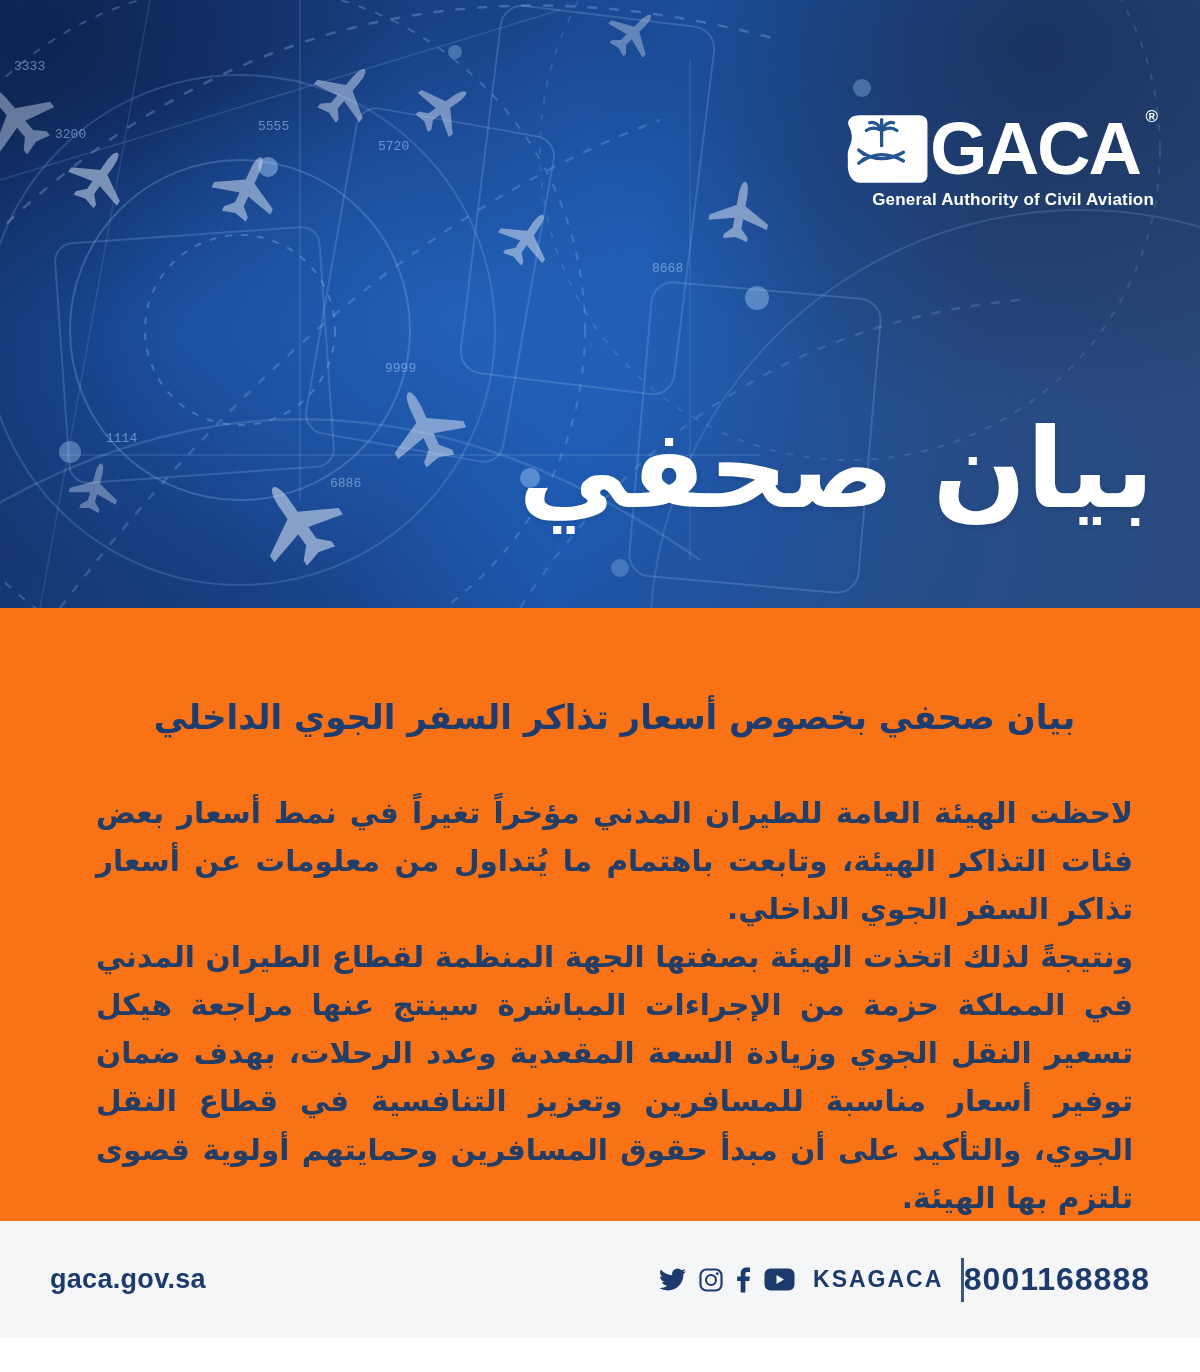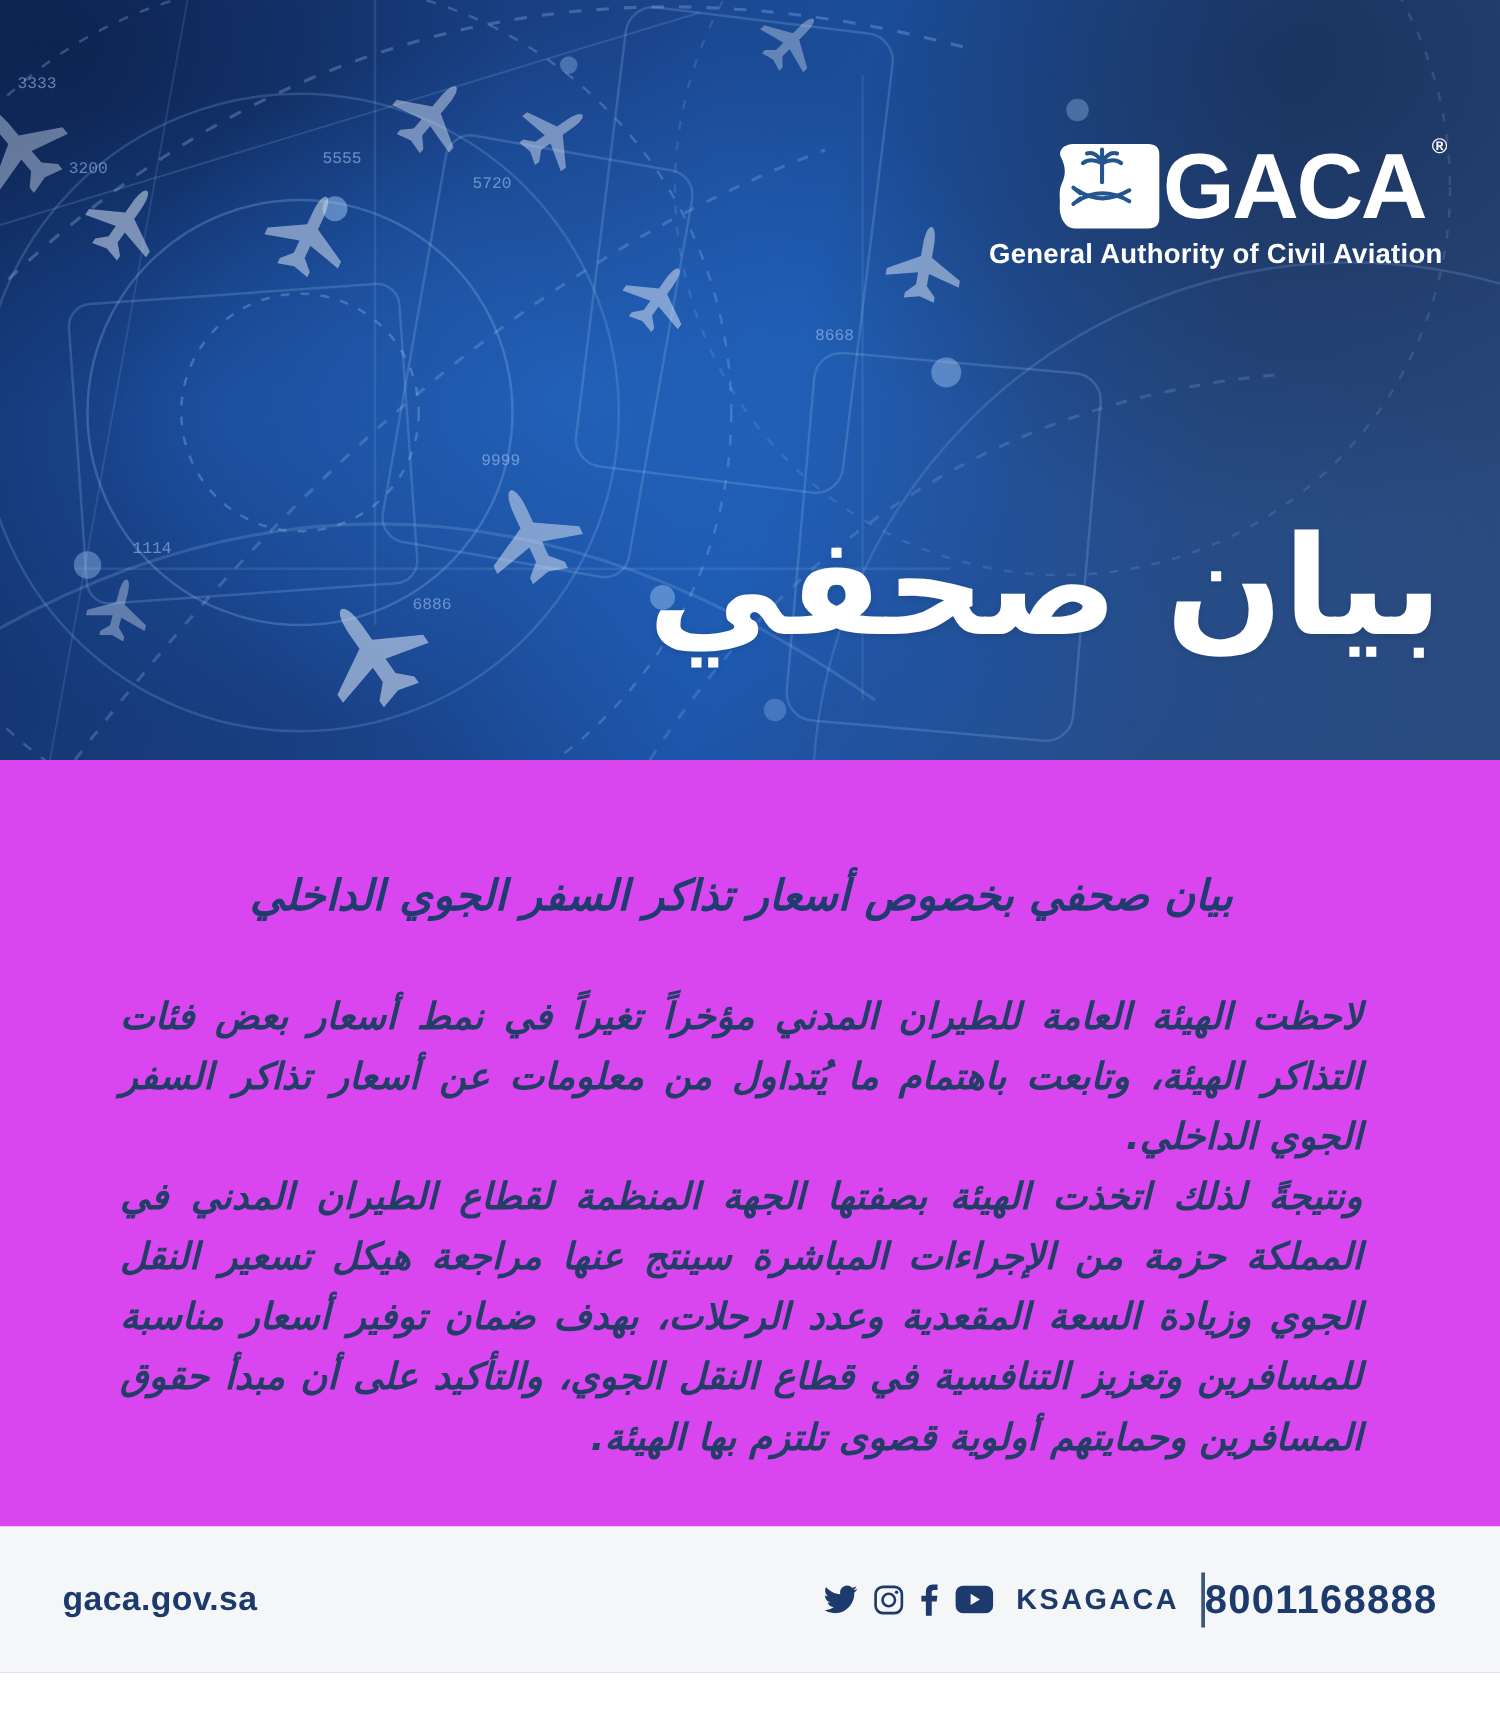--- a/index.html
+++ b/index.html
@@ -1,17 +1,17 @@
 <!DOCTYPE html>
 <html lang="ar"><head>
 <meta charset="utf-8">
 <style>
   html,body{margin:0;padding:0;}
   body{font-family:"DejaVu Sans",sans-serif;background:#ffffff;}
-  .page{position:relative;width:1200px;height:1338px;overflow:hidden;background:#d946ef;margin:0 auto;}
+  .page{position:relative;width:1200px;height:1338px;overflow:hidden;background:#f97316;margin:0 auto;}
 
   
   .banner{
     position:relative;width:1200px;height:608px;overflow:hidden;
     background:
       radial-gradient(540px 430px at 38% 52%, rgba(40,118,218,0.55), rgba(40,118,218,0) 70%),
       radial-gradient(430px 370px at 15% 55%, rgba(32,98,195,0.40), rgba(32,98,195,0) 70%),
       radial-gradient(620px 500px at 86% 8%,  rgba(10,26,60,0.45),  rgba(10,26,60,0) 75%),
       radial-gradient(520px 420px at 4% 6%,   rgba(8,24,58,0.55),   rgba(8,24,58,0) 70%),
       radial-gradient(700px 460px at 62% 88%, rgba(30,92,188,0.30), rgba(30,92,188,0) 75%),
@@ -21,31 +21,31 @@
 
   
   .logo-block{position:absolute;top:112px;right:46px;display:flex;flex-direction:column;align-items:flex-end;}
   .logo-row{display:flex;align-items:center;}
   .gaca-word{
     font-family:"Liberation Sans",sans-serif;font-weight:bold;color:#ffffff;
     font-size:74px;letter-spacing:-2px;line-height:1;position:relative;padding-right:14px;
   }
   .gaca-word .reg{position:absolute;top:-4px;right:-4px;font-size:17px;letter-spacing:0;font-weight:bold;}
   .logo-ar{color:#ffffff;font-size:21px;font-weight:bold;margin-top:10px;direction:rtl;letter-spacing:0;}
-  .logo-en{color:#ffffff;font-family:"Liberation Sans",sans-serif;font-size:22px;font-weight:bold;margin-top:4px;letter-spacing:0.2px;}
+  .logo-en{color:#ffffff;font-family:"Liberation Sans",sans-serif;font-size:17px;font-weight:bold;margin-top:4px;letter-spacing:0.2px;}
 
   
   .press-title{
     position:absolute;right:46px;top:398px;
     color:#ffffff;font-size:110px;font-weight:bold;direction:rtl;line-height:1.3;
     text-shadow:0 2px 6px rgba(0,0,0,0.12);white-space:nowrap;
   }
 
   
-  .content{padding:84px 110px 0 96px;direction:rtl;font-style:italic;}
+  .content{padding:84px 67px 0 96px;direction:rtl;}
   .content h1{
     margin:0;text-align:center;color:#1e3c6e;font-size:34px;font-weight:bold;
     line-height:1.5;white-space:nowrap;
   }
   .body-text{margin-top:46px;color:#223d66;font-size:29.5px;font-weight:bold;line-height:1.63;
     text-align:justify;text-align-last:right;}
   .body-text p{margin:0;}
 
   
   .footer{

